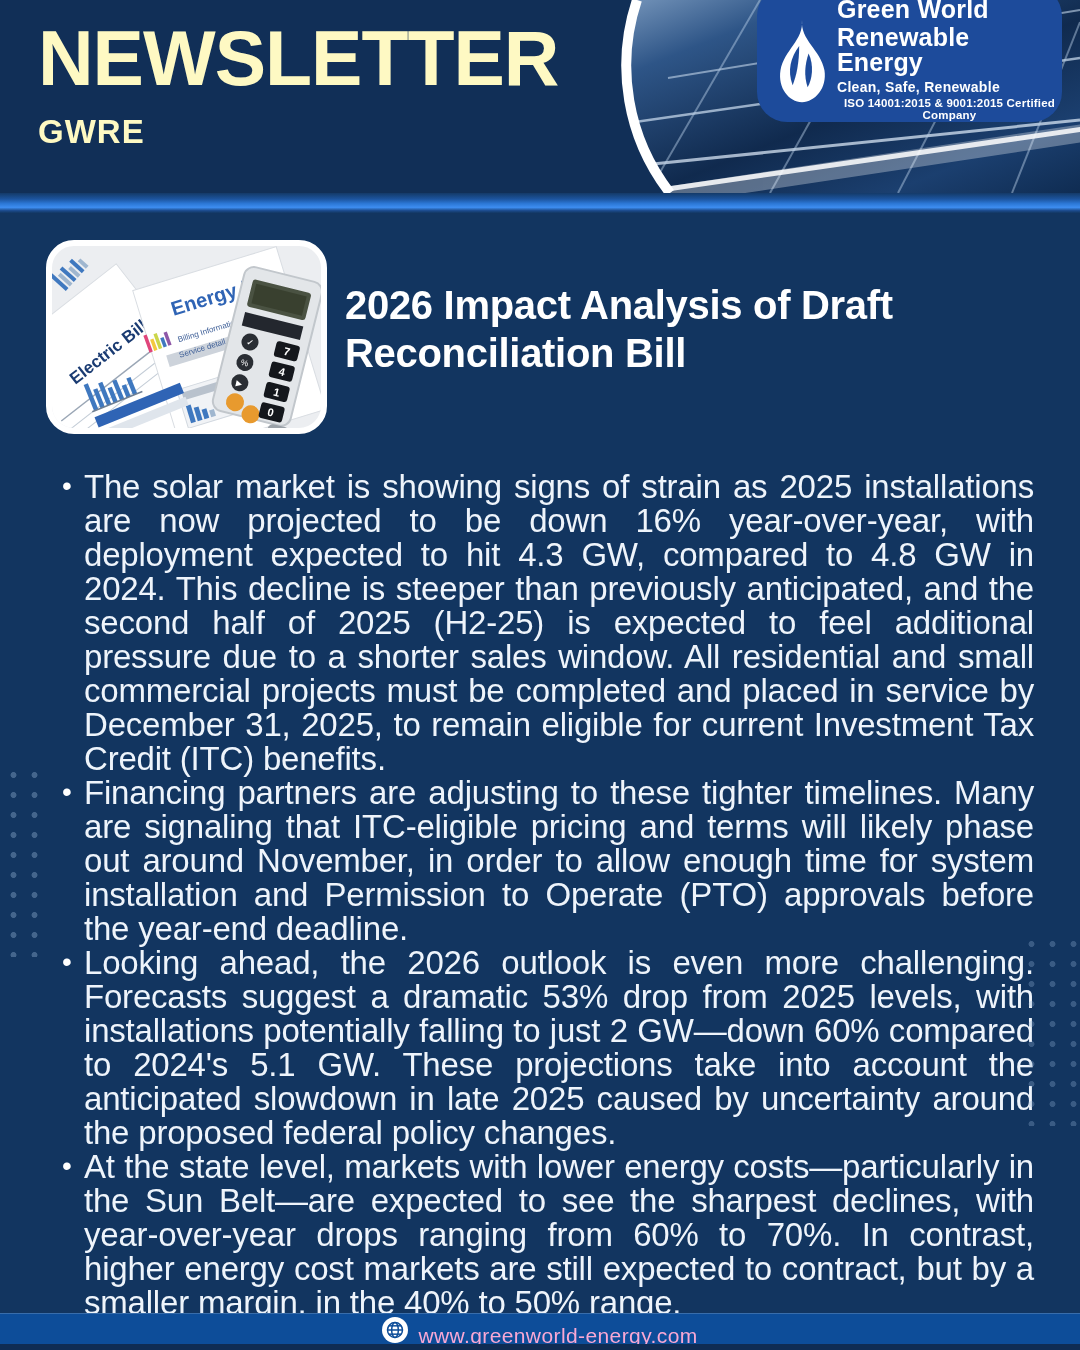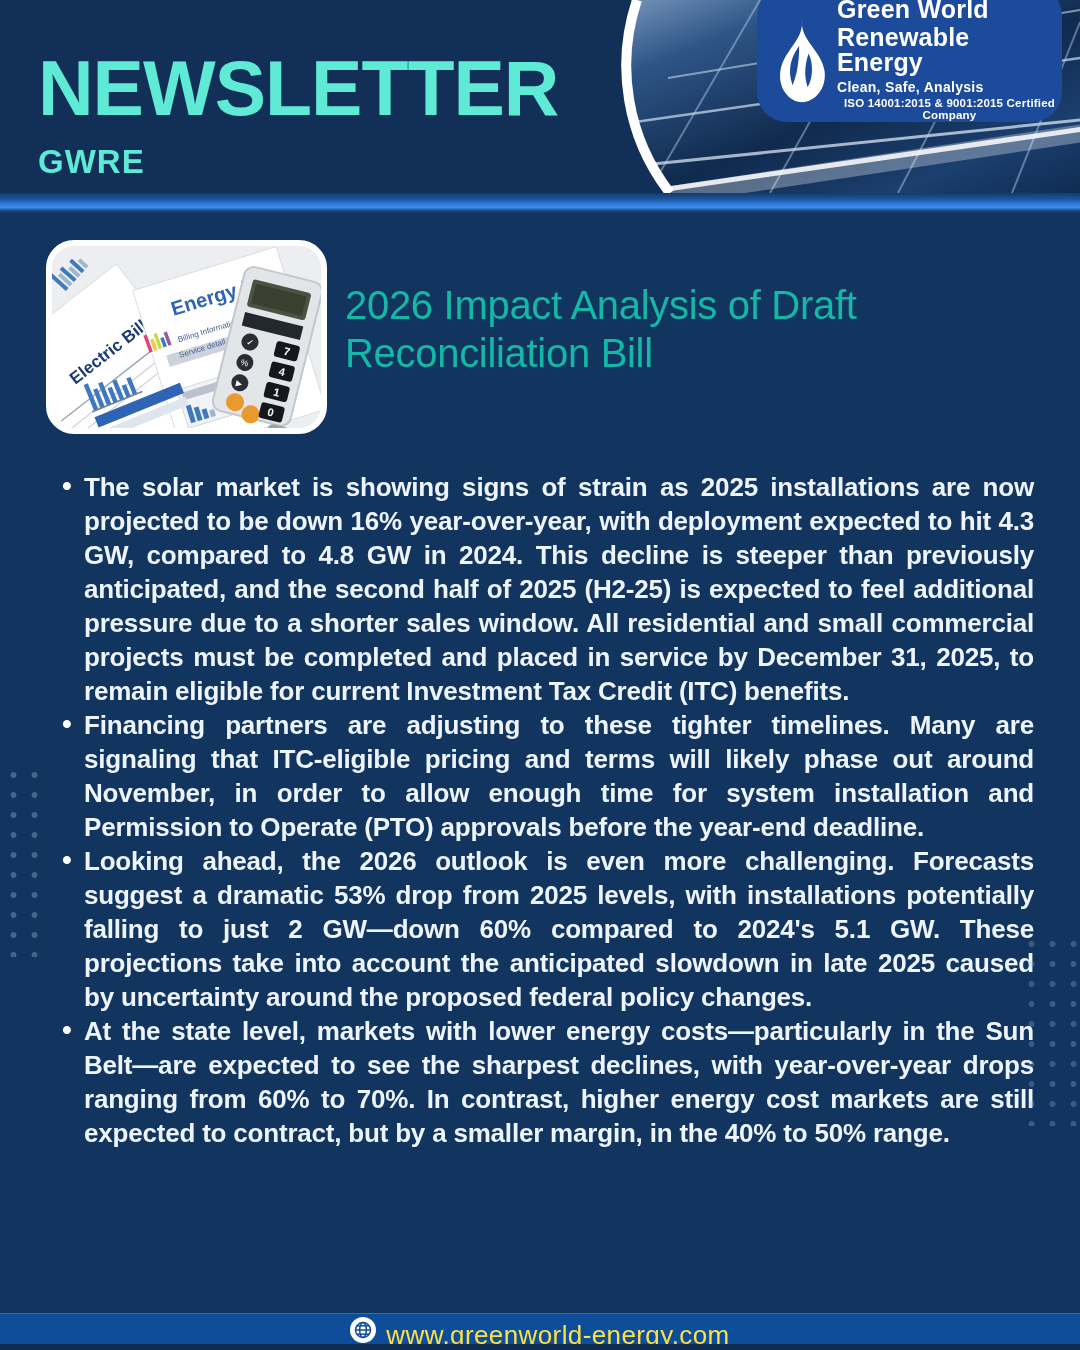--- a/index.html
+++ b/index.html
@@ -2,21 +2,21 @@
 <html><head>
 <meta charset="utf-8">
 <style>
   html,body{margin:0;padding:0;}
   .page{position:relative;width:1080px;height:1350px;overflow:hidden;
         background:#123560;font-family:"Liberation Sans",sans-serif;}
 
   
   .header{position:absolute;left:0;top:0;width:1080px;height:193px;background:#112f57;}
   .hero{position:absolute;left:0;top:0;}
-  .masthead{position:absolute;left:38px;top:48px;color:#5eead4;}
+  .masthead{position:absolute;left:38px;top:18px;color:#fef9c3;}
   .masthead h1{margin:0;font-size:77px;font-weight:800;letter-spacing:-1px;line-height:80px;}
   .masthead .sub{font-size:33px;font-weight:800;letter-spacing:1px;line-height:44px;margin-top:12px;}
 
   .brand-badge{position:absolute;left:757px;top:-14px;width:305px;height:136px;
                background:#1d4b9b;border-radius:30px;display:flex;align-items:center;
                padding-top:10px;box-sizing:border-box;}
   .brand-badge .flame{margin:4px 6px 0 16px;flex:0 0 auto;}
   .brand-text{color:#ffffff;line-height:1;}
   .brand-text .l1{font-size:25px;font-weight:800;letter-spacing:.2px;}
   .brand-text .l2{font-size:25px;font-weight:700;letter-spacing:.2px;margin-top:3px;}
@@ -24,41 +24,41 @@
   .brand-text .iso{font-size:11.5px;font-weight:700;margin-top:4px;letter-spacing:.2px;text-align:center;}
 
   .stripe{position:absolute;left:0;top:193px;width:1080px;height:20px;
           background:linear-gradient(180deg,#143a68 0%,#1c549e 30%,#2b76d4 52%,
                      #3d8df1 72%,#1c4b8d 88%,#123763 100%);}
 
   
   .bills{position:absolute;left:46px;top:240px;width:269px;height:182px;margin:0;
          border:6px solid #ffffff;border-radius:28px;overflow:hidden;background:#eceef1;}
   .article-title{position:absolute;left:345px;top:281px;width:680px;margin:0;
-                 color:#14b8a6;font-size:40px;font-weight:400;line-height:48px;letter-spacing:-.3px;}
+                 color:#ffffff;font-size:40px;font-weight:700;line-height:48px;letter-spacing:-.3px;}
 
   
   .bullets{position:absolute;left:62px;top:470px;width:972px;margin:0;padding:0;list-style:none;}
-  .bullets li{position:relative;padding-left:22px;color:#eef4fb;font-size:26px;
-              line-height:34px;text-align:justify;letter-spacing:-.2px;font-weight:bold;}
+  .bullets li{position:relative;padding-left:22px;color:#eef4fb;font-size:33px;
+              line-height:34px;text-align:justify;letter-spacing:-.2px;}
   .bullets li::before{content:"\2022";position:absolute;left:0;top:-1px;font-size:28px;color:#ffffff;}
 
   .dots{position:absolute;
         background-image:radial-gradient(circle,rgba(150,180,215,.38) 2.6px,transparent 3.3px);
         background-size:21px 20px;}
   .dots-left{left:3px;top:765px;width:45px;height:192px;}
   .dots-right{left:1021px;top:934px;width:59px;height:192px;opacity:.8;}
 
   
   .footer-bar{position:absolute;left:0;top:1313px;width:1080px;height:31px;background:#0d4d99;
               border-top:1px solid rgba(255,255,255,.18);display:flex;align-items:center;justify-content:center;}
   .footer-strip{position:absolute;left:0;top:1344px;width:1080px;height:6px;background:#0f2c53;}
   .globe{display:inline-flex;width:26px;height:26px;margin-right:10px;background:#ffffff;
          border-radius:50%;align-items:center;justify-content:center;}
-  .website{color:#fde047;font-size:26px;letter-spacing:.4px;margin-top:12px;}
+  .website{color:#f9a8d4;font-size:21px;letter-spacing:.4px;margin-top:12px;}
 </style>
 </head>
 <body>
 
 <div class="page">
 
   <div class="header">
 
     <svg class="hero" width="1080" height="193" viewBox="0 0 1080 193">
       <defs>
@@ -95,21 +95,21 @@
 
     <div class="brand-badge">
       <svg class="flame" width="58" height="88" viewBox="0 0 62 92">
         <path fill="#ffffff" d="M31,2 C33,24 12,34 8,56 C5,75 17,90 31,90 C45,90 58,75 55,56 C51,34 29,24 31,2 Z"></path>
         <path fill="#1d4b9b" d="M28,30 C19,42 15,56 21,72 C25,62 28,48 28,30 Z"></path>
         <path fill="#1d4b9b" d="M38,38 C34,50 33,62 37,74 C42,66 44,50 38,38 Z"></path>
       </svg>
       <div class="brand-text">
         <div class="l1">Green World</div>
         <div class="l2">Renewable Energy</div>
-        <div class="tag">Clean, Safe, Analysis</div>
+        <div class="tag">Clean, Safe, Renewable</div>
         <div class="iso">ISO 14001:2015 &amp; 9001:2015 Certified Company</div>
       </div>
     </div>
   </div>
 
   <div class="stripe"></div>
 
   <figure class="bills">
     <svg width="269" height="182" viewBox="0 0 269 182">
 

